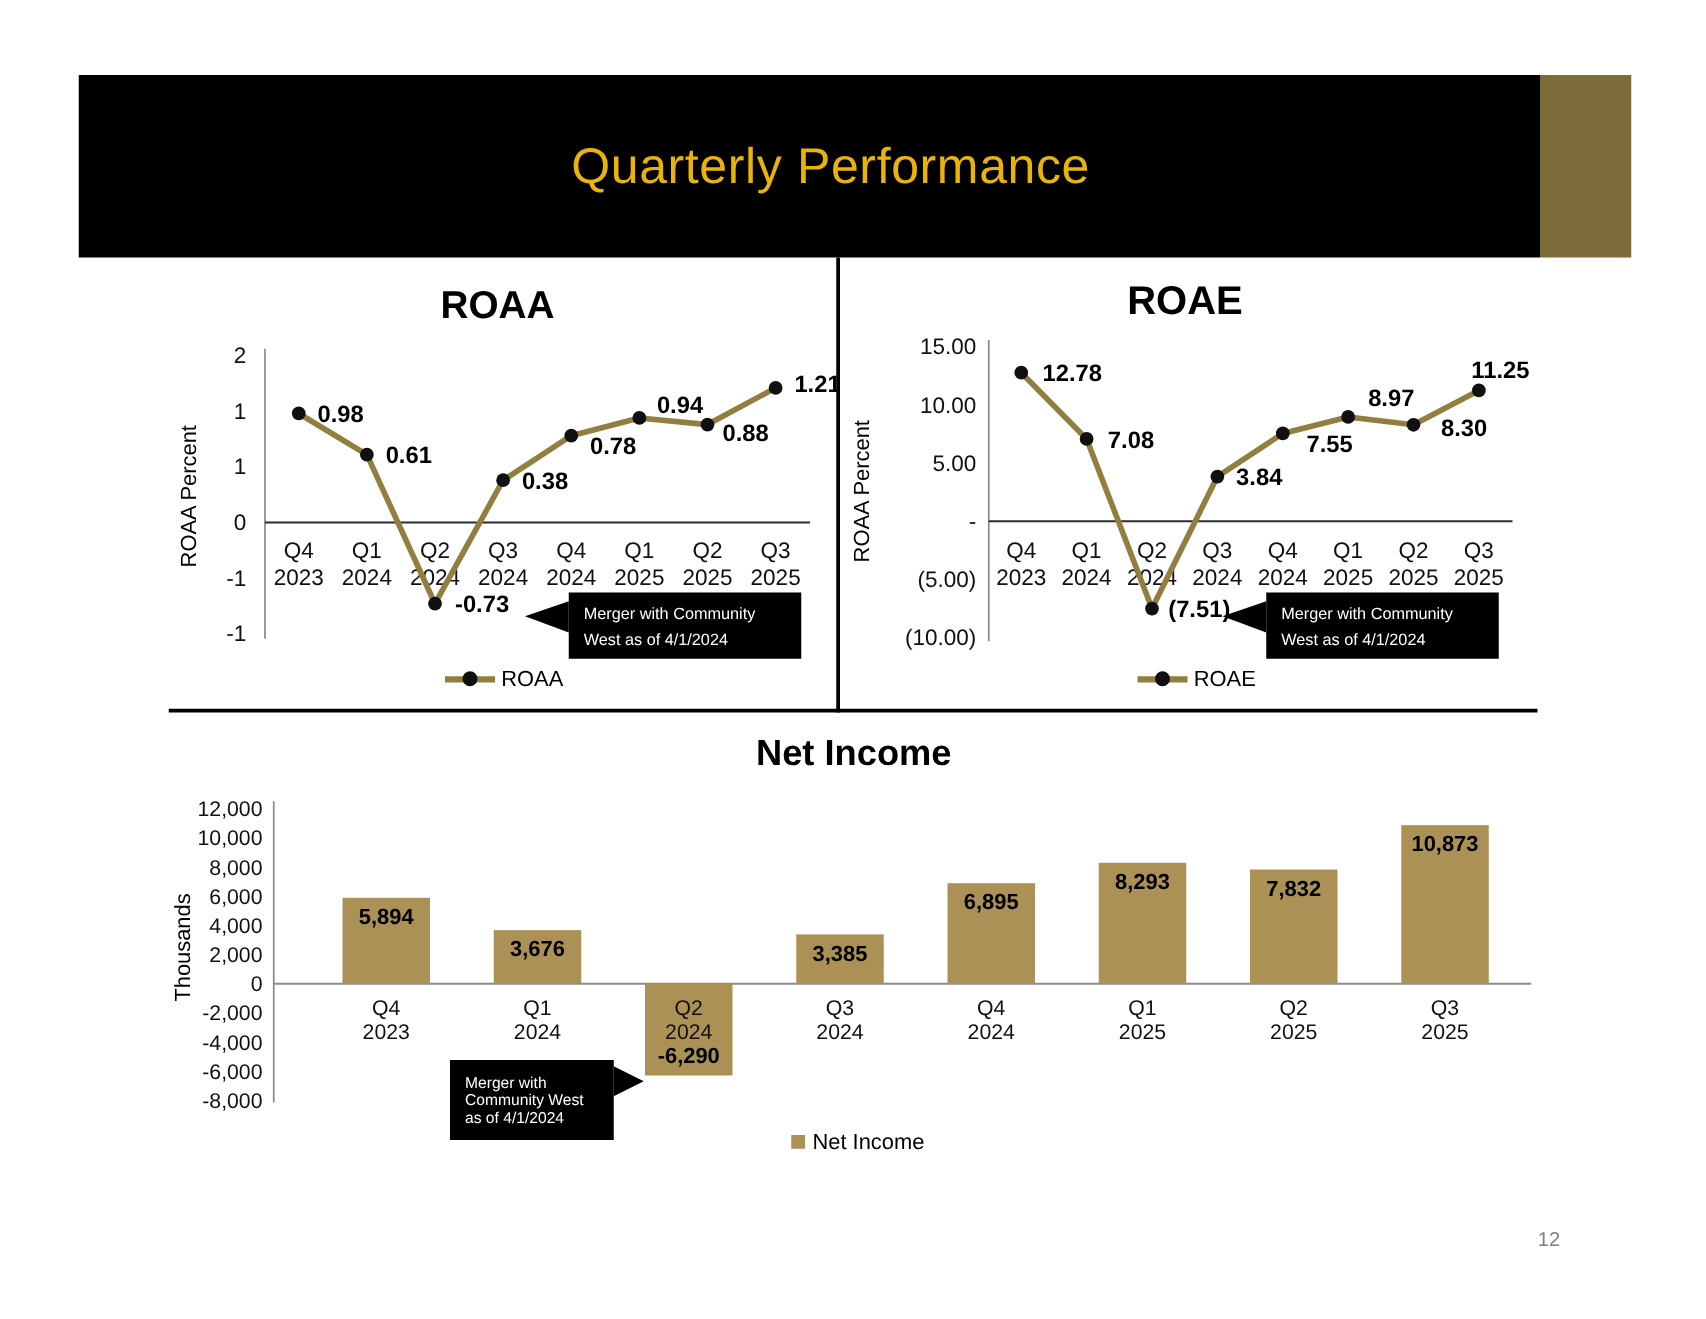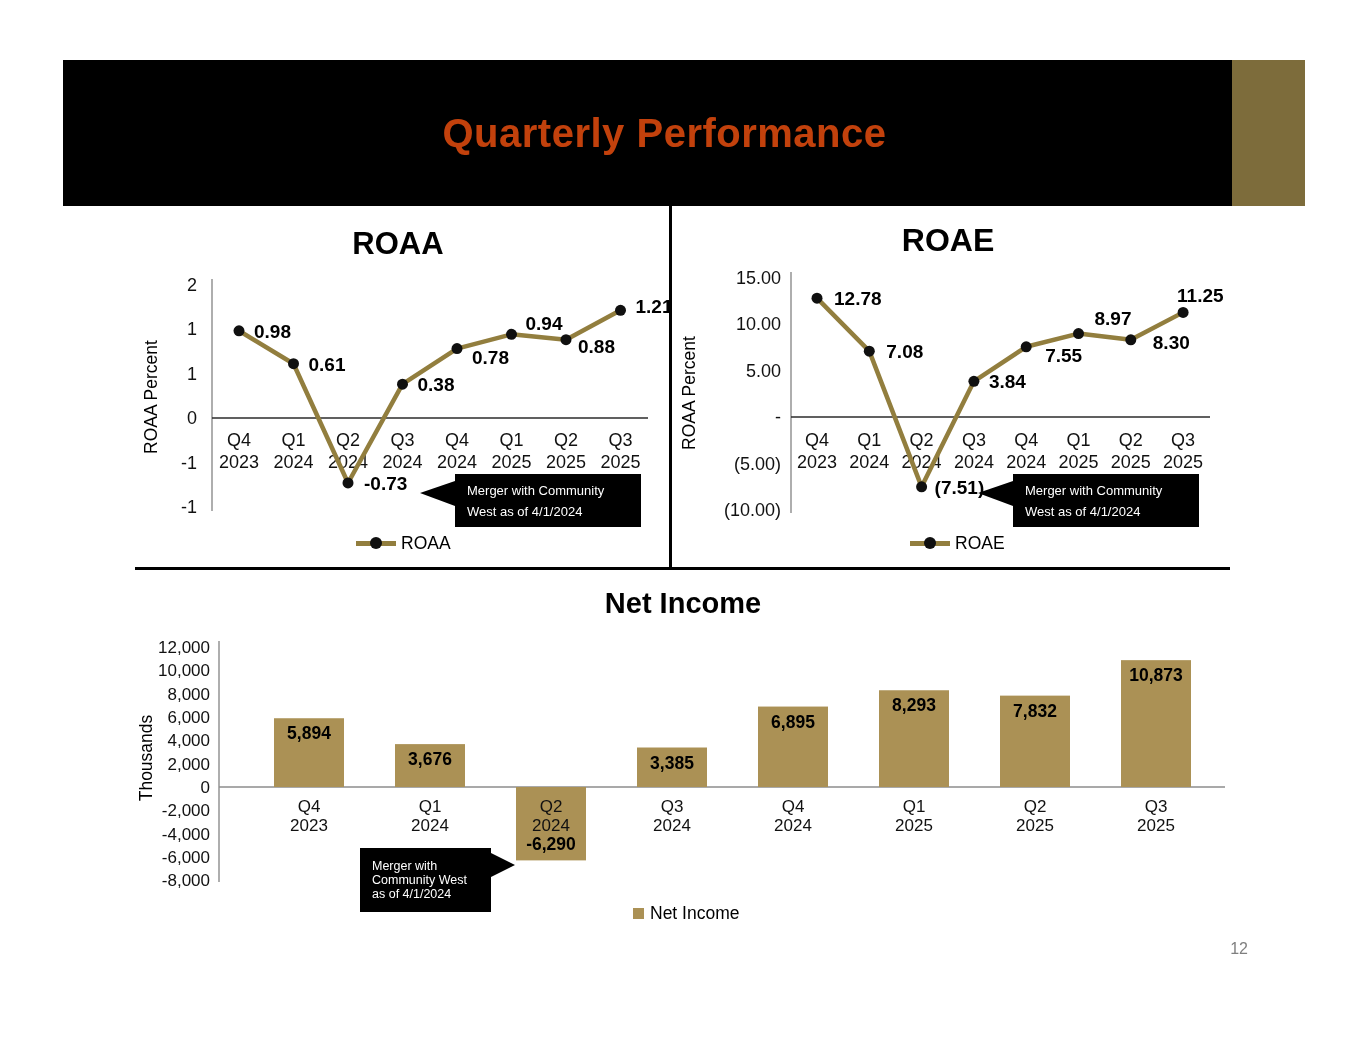--- a/index.html
+++ b/index.html
@@ -3,21 +3,21 @@
 <meta charset="utf-8">
 <style>
   html,body{margin:0;padding:0;background:#fff;}
   .slide{position:relative;width:1365px;height:1055px;background:#ffffff;overflow:hidden;
          font-family:"Liberation Sans",sans-serif;color:#000;}
   .abs{position:absolute;}
 
   
   .header-bar{left:63px;top:60px;width:1169px;height:146px;background:#000;
               display:flex;align-items:center;justify-content:center;}
-  .header-title{color:#c2410c;font-size:40px;font-weight:bold;padding-left:34px;letter-spacing:.5px;}
+  .header-title{color:#eab308;font-size:40px;font-weight:normal;padding-left:34px;letter-spacing:.5px;}
   .header-gold{left:1232px;top:60px;width:73px;height:146px;background:#7D6C3B;}
 
   
   .divider-v{left:669px;top:206px;width:3px;height:364px;background:#000;}
   .divider-h{left:135px;top:567px;width:1095px;height:3px;background:#000;}
 
   
   .chart-title{font-weight:bold;text-align:center;}
   .t-roaa{left:298px;top:226px;width:200px;font-size:31px;}
   .t-roae{left:848px;top:222px;width:200px;font-size:32px;}
@@ -34,21 +34,21 @@
 
   
   .legend{display:flex;align-items:center;font-size:17.5px;}
   .lg-roaa{left:356px;top:533px;}
   .lg-roae{left:910px;top:533px;}
   .lg-net {left:633px;top:903px;}
   .legend-line{position:relative;width:40px;height:5px;background:#927E3E;margin-right:5px;}
   .legend-dot{position:absolute;left:14px;top:-4px;width:12px;height:12px;border-radius:50%;background:#101010;}
   .legend-square{width:11px;height:11px;background:#AB9155;margin-right:6px;}
 
-  .page-num{left:1208px;top:940px;width:40px;text-align:right;font-size:16px;color:#7F7F7F;}
+  .page-num{left:1208px;top:984px;width:40px;text-align:right;font-size:16px;color:#7F7F7F;}
 </style>
 </head>
 <body>
 
 <div class="slide">
 
   <div class="abs header-bar">
     <div class="header-title">Quarterly Performance</div>
   </div>
   <div class="abs header-gold"></div>

